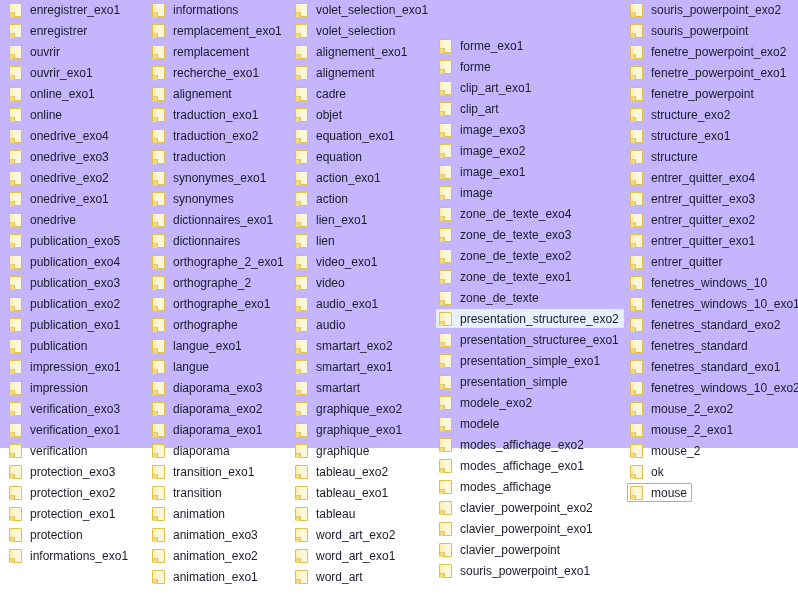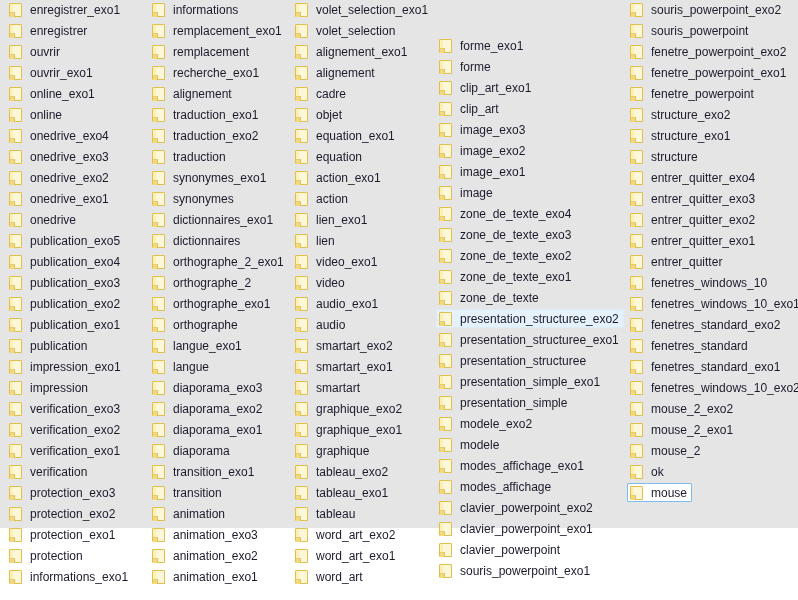--- a/index.html
+++ b/index.html
@@ -12,22 +12,22 @@
     height: 600px;
     background: #ffffff;
     font-family: "Liberation Sans", sans-serif;
     font-size: 12px;
     color: #1b1b2c;
     overflow: hidden;
   }
   #explorer-surface {
     position: relative;
     width: 798px;
-    height: 528px;
-    background: #e5e5e5;
+    height: 448px;
+    background: #c4b5fd;
   }
   .file-column {
     position: absolute;
     top: 0;
     height: 600px;
   }
   .file-item {
     position: relative;
     display: flex;
     align-items: center;
@@ -264,28 +264,20 @@
           <span class="folder-fold"></span>
         </span>
         <span class="file-label">verification_exo3</span>
       </div>
       <div class="file-item">
         <span class="folder-icon">
           <span class="folder-body"></span>
           <span class="folder-shade"></span>
           <span class="folder-fold"></span>
         </span>
-        <span class="file-label">verification_exo2</span>
-      </div>
-      <div class="file-item">
-        <span class="folder-icon">
-          <span class="folder-body"></span>
-          <span class="folder-shade"></span>
-          <span class="folder-fold"></span>
-        </span>
         <span class="file-label">verification_exo1</span>
       </div>
       <div class="file-item">
         <span class="folder-icon">
           <span class="folder-body"></span>
           <span class="folder-shade"></span>
           <span class="folder-fold"></span>
         </span>
         <span class="file-label">verification</span>
       </div>
@@ -902,28 +894,20 @@
           <span class="folder-fold"></span>
         </span>
         <span class="file-label">presentation_structuree_exo1</span>
       </div>
       <div class="file-item">
         <span class="folder-icon">
           <span class="folder-body"></span>
           <span class="folder-shade"></span>
           <span class="folder-fold"></span>
         </span>
-        <span class="file-label">presentation_structuree</span>
-      </div>
-      <div class="file-item">
-        <span class="folder-icon">
-          <span class="folder-body"></span>
-          <span class="folder-shade"></span>
-          <span class="folder-fold"></span>
-        </span>
         <span class="file-label">presentation_simple_exo1</span>
       </div>
       <div class="file-item">
         <span class="folder-icon">
           <span class="folder-body"></span>
           <span class="folder-shade"></span>
           <span class="folder-fold"></span>
         </span>
         <span class="file-label">presentation_simple</span>
       </div>
@@ -935,20 +919,28 @@
         </span>
         <span class="file-label">modele_exo2</span>
       </div>
       <div class="file-item">
         <span class="folder-icon">
           <span class="folder-body"></span>
           <span class="folder-shade"></span>
           <span class="folder-fold"></span>
         </span>
         <span class="file-label">modele</span>
+      </div>
+      <div class="file-item">
+        <span class="folder-icon">
+          <span class="folder-body"></span>
+          <span class="folder-shade"></span>
+          <span class="folder-fold"></span>
+        </span>
+        <span class="file-label">modes_affichage_exo2</span>
       </div>
       <div class="file-item">
         <span class="folder-icon">
           <span class="folder-body"></span>
           <span class="folder-shade"></span>
           <span class="folder-fold"></span>
         </span>
         <span class="file-label">modes_affichage_exo1</span>
       </div>
       <div class="file-item">

